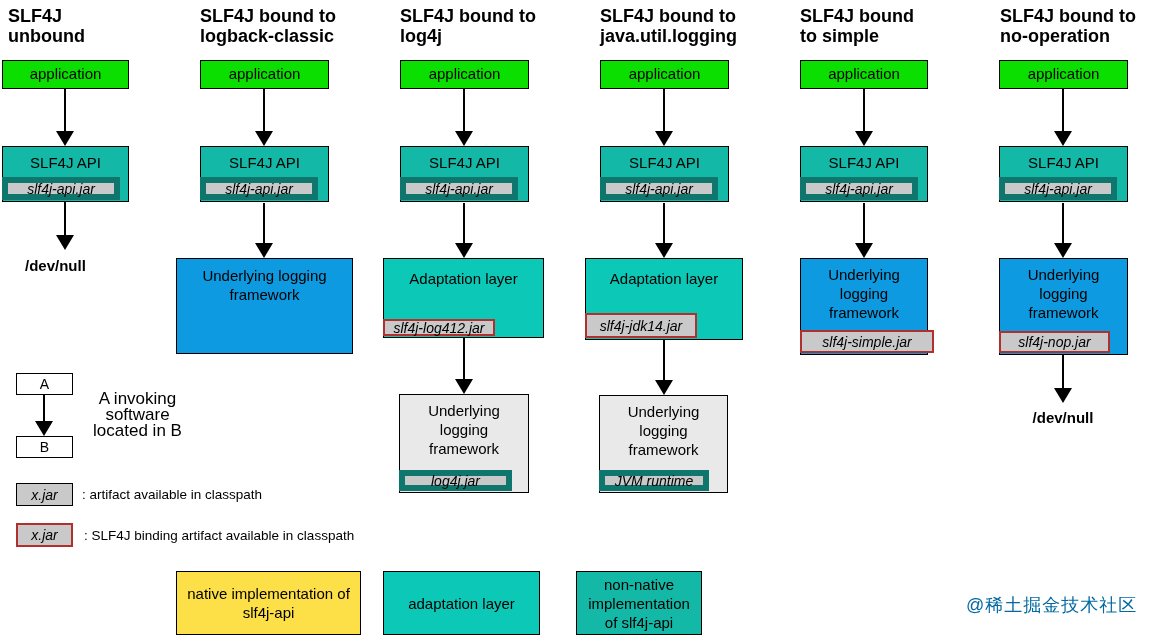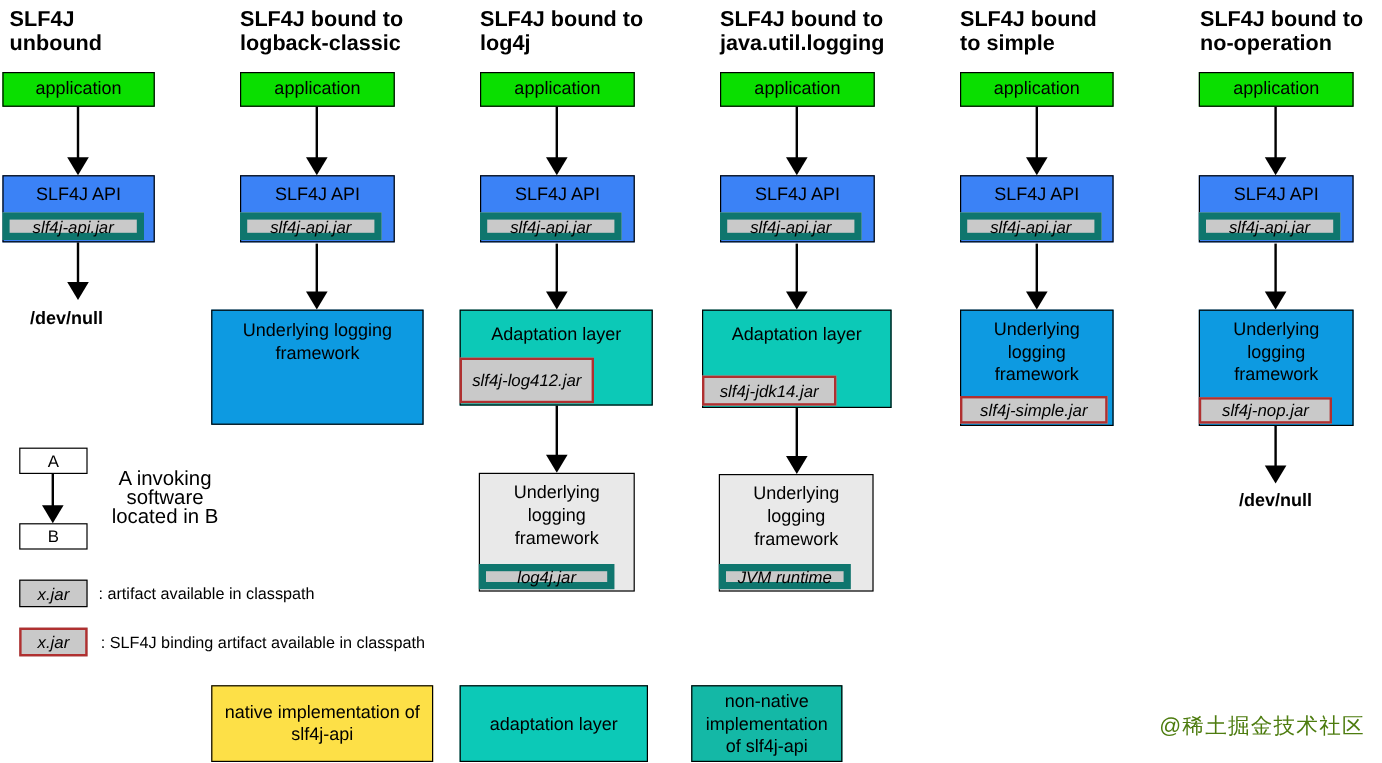--- a/index.html
+++ b/index.html
@@ -9,21 +9,21 @@
   }
   .col-title {
     position:absolute; top:6px; font-weight:bold; font-size:18px;
     line-height:20px; white-space:nowrap;
   }
   .box {
     position:absolute; box-sizing:border-box; border:1px solid #000;
     text-align:center;
   }
   .app { background:#0ADF00; font-size:15px; line-height:26px; }
-  .api { background:#3b82f6; }
+  .api { background:#14b8a6; }
   .api-label { padding-top:7px; font-size:15px; }
   .layer-label { font-size:15px; line-height:19px; }
   .blue { background:#0D9AE1; }
   .teal { background:#0CC9B7; }
   .graybox { background:#E9E9E9; }
   .jar {
     position:absolute; left:-1px; bottom:1px; box-sizing:border-box;
     background:#C9C9C9; border:6px solid #0f766e; font-style:italic; font-size:14px;
     display:flex; flex-direction:column; align-items:center; justify-content:center;
     line-height:18px;
@@ -50,21 +50,21 @@
     align-items:center; justify-content:center;
   }
   .legend-jar.binding { border:2px solid #B03030; }
   .legend-note { position:absolute; font-size:17px; line-height:16px;text-align:center; }
   .legend-line { position:absolute; font-size:13.5px; }
   .key-box {
     position:absolute; box-sizing:border-box; border:1px solid #000;
     display:flex; align-items:center; justify-content:center; text-align:center;
     font-size:15px; line-height:19px;
   }
-  .watermark { position:absolute; font-size:18px; color:#4d7c0f; letter-spacing:1px; }
+  .watermark { position:absolute; font-size:18px; color:#0369a1; letter-spacing:1px; }
 </style>
 </head>
 <body>
 
 <div class="canvas">
 
   <div class="col-title" style="left:8px">
     <div>SLF4J</div>
     <div>unbound</div>
   </div>
@@ -98,21 +98,21 @@
   </div>
   <div class="box app" style="left:400px;top:60px;width:129px;height:29px">application</div>
   <div class="arrow" style="left:455px;top:89px;height:57px"></div>
   <div class="box api" style="left:400px;top:146px;width:129px;height:56px">
     <div class="api-label">SLF4J API</div>
     <div class="jar" style="width:118px;height:23px">slf4j-api.jar</div>
   </div>
   <div class="arrow" style="left:455px;top:203px;height:55px"></div>
   <div class="box teal" style="left:383px;top:258px;width:161px;height:80px">
     <div class="layer-label" style="padding:10px 4px 0">Adaptation layer</div>
-    <div class="jar binding" style="width:112px;height:38px">slf4j-log412.jar</div>
+    <div class="jar binding" style="width:112px;height:17px">slf4j-log412.jar</div>
   </div>
   <div class="arrow" style="left:455px;top:338px;height:56px"></div>
   <div class="box graybox" style="left:399px;top:394px;width:130px;height:99px">
     <div class="layer-label" style="padding:6px 14px 0">Underlying logging framework</div>
     <div class="jar" style="width:113px;height:21px">log4j.jar</div>
   </div>
 
   <div class="col-title" style="left:600px">
     <div>SLF4J bound to</div>
     <div>java.util.logging</div>
@@ -140,21 +140,21 @@
   </div>
   <div class="box app" style="left:800px;top:60px;width:128px;height:29px">application</div>
   <div class="arrow" style="left:855px;top:89px;height:57px"></div>
   <div class="box api" style="left:800px;top:146px;width:128px;height:56px">
     <div class="api-label">SLF4J API</div>
     <div class="jar" style="width:118px;height:23px">slf4j-api.jar</div>
   </div>
   <div class="arrow" style="left:855px;top:203px;height:55px"></div>
   <div class="box blue" style="left:800px;top:258px;width:128px;height:97px">
     <div class="layer-label" style="padding:6px 14px 0">Underlying logging framework</div>
-    <div class="jar binding" style="width:123px;height:23px">slf4j-simple.jar</div>
+    <div class="jar binding" style="width:134px;height:23px">slf4j-simple.jar</div>
   </div>
 
   <div class="col-title" style="left:1000px">
     <div>SLF4J bound to</div>
     <div>no-operation</div>
   </div>
   <div class="box app" style="left:999px;top:60px;width:129px;height:29px">application</div>
   <div class="arrow" style="left:1054px;top:89px;height:57px"></div>
   <div class="box api" style="left:999px;top:146px;width:129px;height:56px">
     <div class="api-label">SLF4J API</div>

